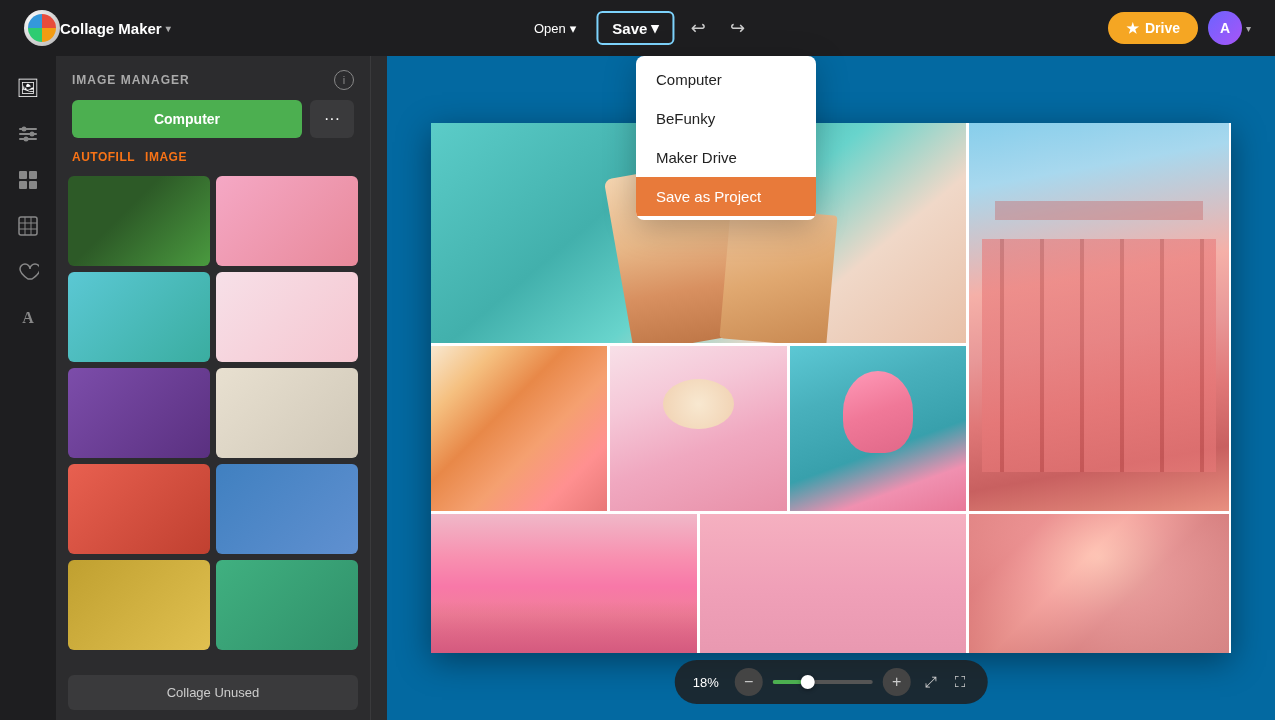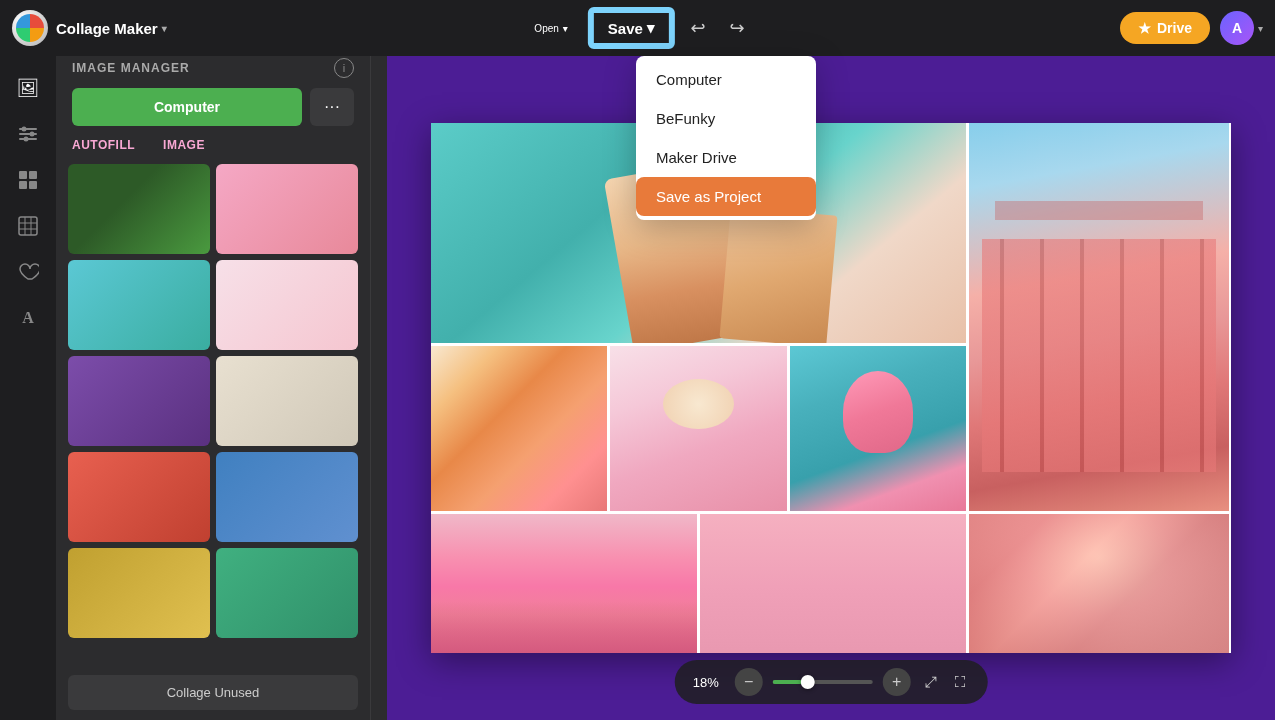--- a/index.html
+++ b/index.html
@@ -4,22 +4,21 @@
   <style>
     * { box-sizing: border-box; margin: 0; padding: 0; }
     body { font-family: -apple-system, BlinkMacSystemFont, 'Segoe UI', sans-serif; background: #2c2c2e; color: #fff; width: 1275px; height: 720px; overflow: hidden; display: flex; flex-direction: column; }
 
     
     .topbar {
       background: #1e1e20;
       height: 56px;
       display: flex;
       align-items: center;
-      padding: 0 12px;
-      gap: 8px;
+      padding: 0 24px;
       flex-shrink: 0;
       position: relative;
       z-index: 100;
     }
     .logo {
       width: 36px; height: 36px;
       background: radial-gradient(circle at 30% 30%, #fff 0%, #e0e0e0 40%, #b0b0b0 100%);
       border-radius: 50%;
       display: flex; align-items: center; justify-content: center;
       flex-shrink: 0;
@@ -35,26 +34,26 @@
       display: flex; align-items: center; gap: 4px;
       margin-right: auto;
     }
     .app-title .chevron { font-size: 10px; color: #aaa; }
     .topbar-center {
       display: flex; align-items: center; gap: 8px;
       position: absolute; left: 50%; transform: translateX(-50%);
     }
     .open-btn {
       background: transparent; border: none; color: #fff;
-      font-size: 10px; cursor: pointer; display: flex; align-items: flex-end; gap: 4px;
+      font-size: 13px; cursor: pointer; display: flex; align-items: flex-end; gap: 4px;
       padding: 6px 12px; border-radius: 6px;
     }
     .save-btn {
       background: transparent;
-      border: 6px solid #7dd3fc;
+      border: 2px solid #7dd3fc;
       color: #fff;
       font-size: 15px;
       cursor: pointer;
       display: flex; align-items: center; gap: 4px;
       padding: 6px 14px;
       border-radius: 6px;
       font-weight: 600;
     }
     .undo-btn, .redo-btn {
       background: transparent; border: none; color: #ccc;
@@ -107,21 +106,21 @@
     
     .sidebar {
       width: 315px;
       background: #2c2c2e;
       display: flex;
       flex-direction: column;
       flex-shrink: 0;
       border-right: 1px solid #3a3a3c;
     }
     .sidebar-header {
-      padding: 2px 16px 10px;
+      padding: 14px 16px 10px;
       display: flex; align-items: center; justify-content: space-between;
     }
     .sidebar-title {
       font-size: 12px; font-weight: 700; color: #aaa; letter-spacing: 1px;
     }
     .sidebar-info {
       width: 20px; height: 20px;
       border: 1.5px solid #888; border-radius: 50%;
       display: flex; align-items: center; justify-content: center;
       font-size: 11px; color: #888; cursor: pointer;
@@ -135,23 +134,23 @@
       font-size: 14px; font-weight: 600; cursor: pointer;
       padding: 10px 20px; border-radius: 6px; flex: 1;
     }
     .more-dots-btn {
       background: #3a3a3c; border: none; color: #fff;
       font-size: 16px; cursor: pointer;
       padding: 10px 14px; border-radius: 6px;
       display: flex; align-items: center; gap: 2px;
     }
     .autofill-row {
-      display: flex; gap: 28px;
+      display: flex; gap: 10px;
       padding: 0 16px 12px;
-      font-size: 12px; font-weight: 700; color: #f9a8d4; letter-spacing: 0.5px;
+      font-size: 12px; font-weight: 700; color: #f97316; letter-spacing: 0.5px;
     }
     .autofill-row span { cursor: pointer; }
 
     
     .image-grid {
       flex: 1;
       overflow-y: auto;
       padding: 0 12px;
       display: grid;
       grid-template-columns: 1fr 1fr;
@@ -182,21 +181,21 @@
       margin: 10px 12px;
       background: #3a3a3c; border: none; color: #ccc;
       font-size: 13px; cursor: pointer;
       padding: 10px; border-radius: 6px;
       width: calc(100% - 24px);
     }
 
     
     .canvas-area {
       flex: 1;
-      background: #4c1d95;
+      background: #0369a1;
       display: flex;
       flex-direction: column;
       align-items: center;
       justify-content: center;
       position: relative;
       overflow: hidden;
       margin-left: 16px;
     }
 
     
@@ -309,21 +308,20 @@
     .dropdown-item {
       padding: 11px 20px;
       font-size: 15px;
       color: #222;
       cursor: pointer;
       display: flex; align-items: center; justify-content: space-between;
     }
     .dropdown-item.highlighted {
       background: #e87a3a;
       color: #fff;
-      border-radius: 8px;
     }
     .chevron-right { font-size: 12px; color: #888; }
   </style>
 </head>
 <body>
 
 <div class="topbar">
   <div class="logo">
     <div class="logo-inner"></div>
   </div>

